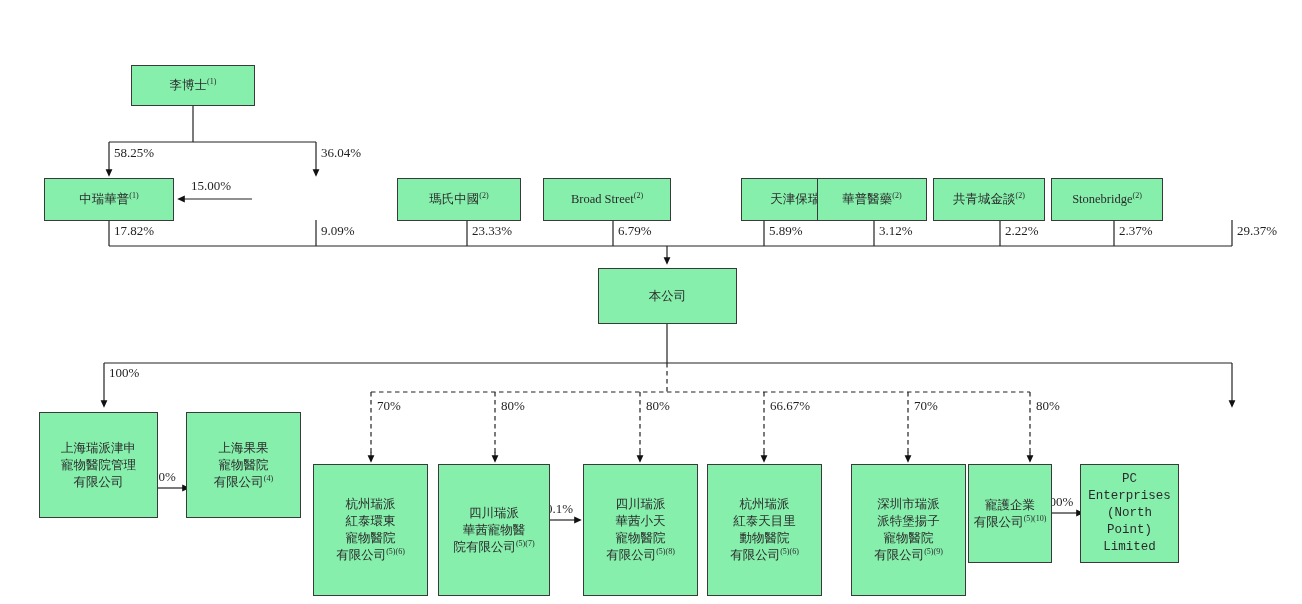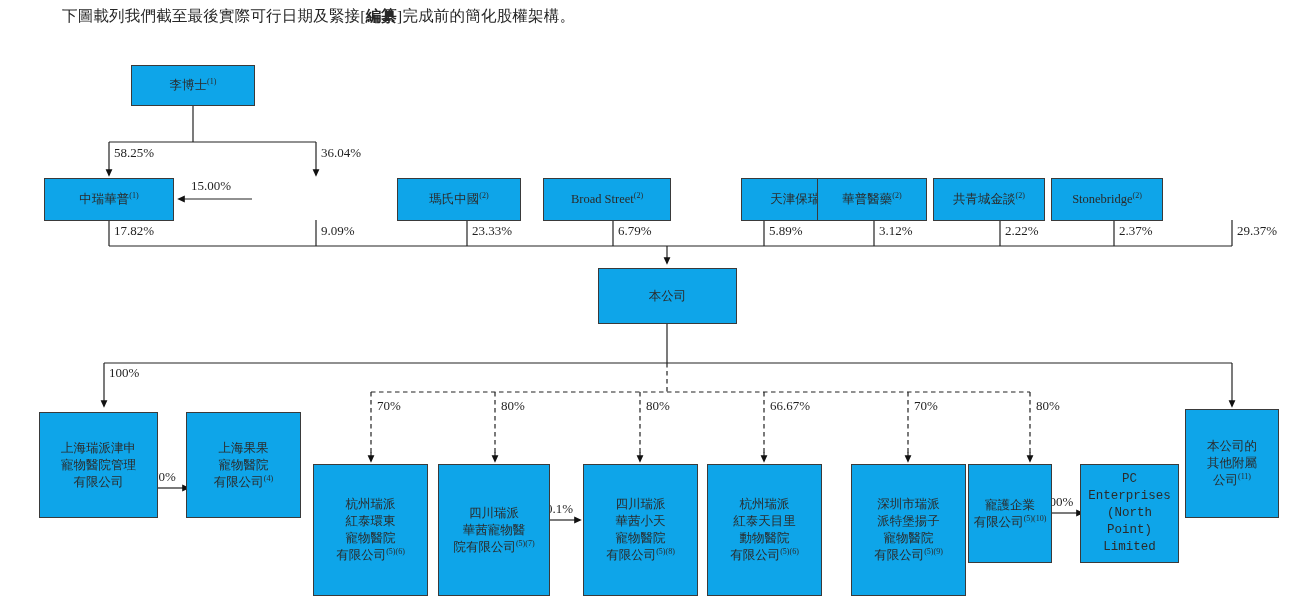--- a/index.html
+++ b/index.html
@@ -34,21 +34,21 @@
     top: 0;
     width: 1302px;
     height: 604px;
     pointer-events: none;
   }
 
   .node {
     position: absolute;
     box-sizing: border-box;
     border: 1.3px solid #3a3a3a;
-    background: #0ea5e9;
+    background: #86efac;
     display: flex;
     align-items: center;
     justify-content: center;
     text-align: center;
     font-size: 12.5px;
     line-height: 17px;
     color: #2b2b2b;
     padding: 2px 3px;
   }
   .node .lbl { display: block; }
@@ -64,23 +64,20 @@
     line-height: 14px;
     color: #1f1f1f;
     white-space: nowrap;
   }
 </style>
 </head>
 <body>
 
 <div id="page">
 
-  <div id="intro-text">
-    <span>下圖載列我們截至最後實際可行日期及緊接[</span><b>編纂</b><span>]完成前的簡化股權架構。</span>
-  </div>
 
   <svg id="wires" viewBox="0 0 1302 604">
     <defs>
       <marker id="ah" markerWidth="9" markerHeight="9" refX="4.2" refY="4.2" orient="auto" markerUnits="userSpaceOnUse">
         <path d="M0.4,0.8 L8,4.2 L0.4,7.6 z" fill="#111111"></path>
       </marker>
       <marker id="ahd" markerWidth="9" markerHeight="9" refX="4.2" refY="4.2" orient="auto" markerUnits="userSpaceOnUse">
         <path d="M0.4,0.8 L8,4.2 L0.4,7.6 z" fill="#111111"></path>
       </marker>
     </defs>
@@ -278,21 +275,14 @@
 
   <div class="node" style="left:1080px; top:464px; width:99px; height:99px;font-family:Liberation Mono, monospace;">
     <span class="lbl">
       <span>PC</span><br>
       <span>Enterprises</span><br>
       <span>(North Point)</span><br>
       <span>Limited</span>
     </span>
   </div>
 
-  <div class="node" style="left:1185px; top:409px; width:94px; height:109px;">
-    <span class="lbl">
-      <span>本公司的</span><br>
-      <span>其他附屬</span><br>
-      <span>公司</span><sup>(11)</sup>
-    </span>
-  </div>
 
 </div>
 
 </body></html>

